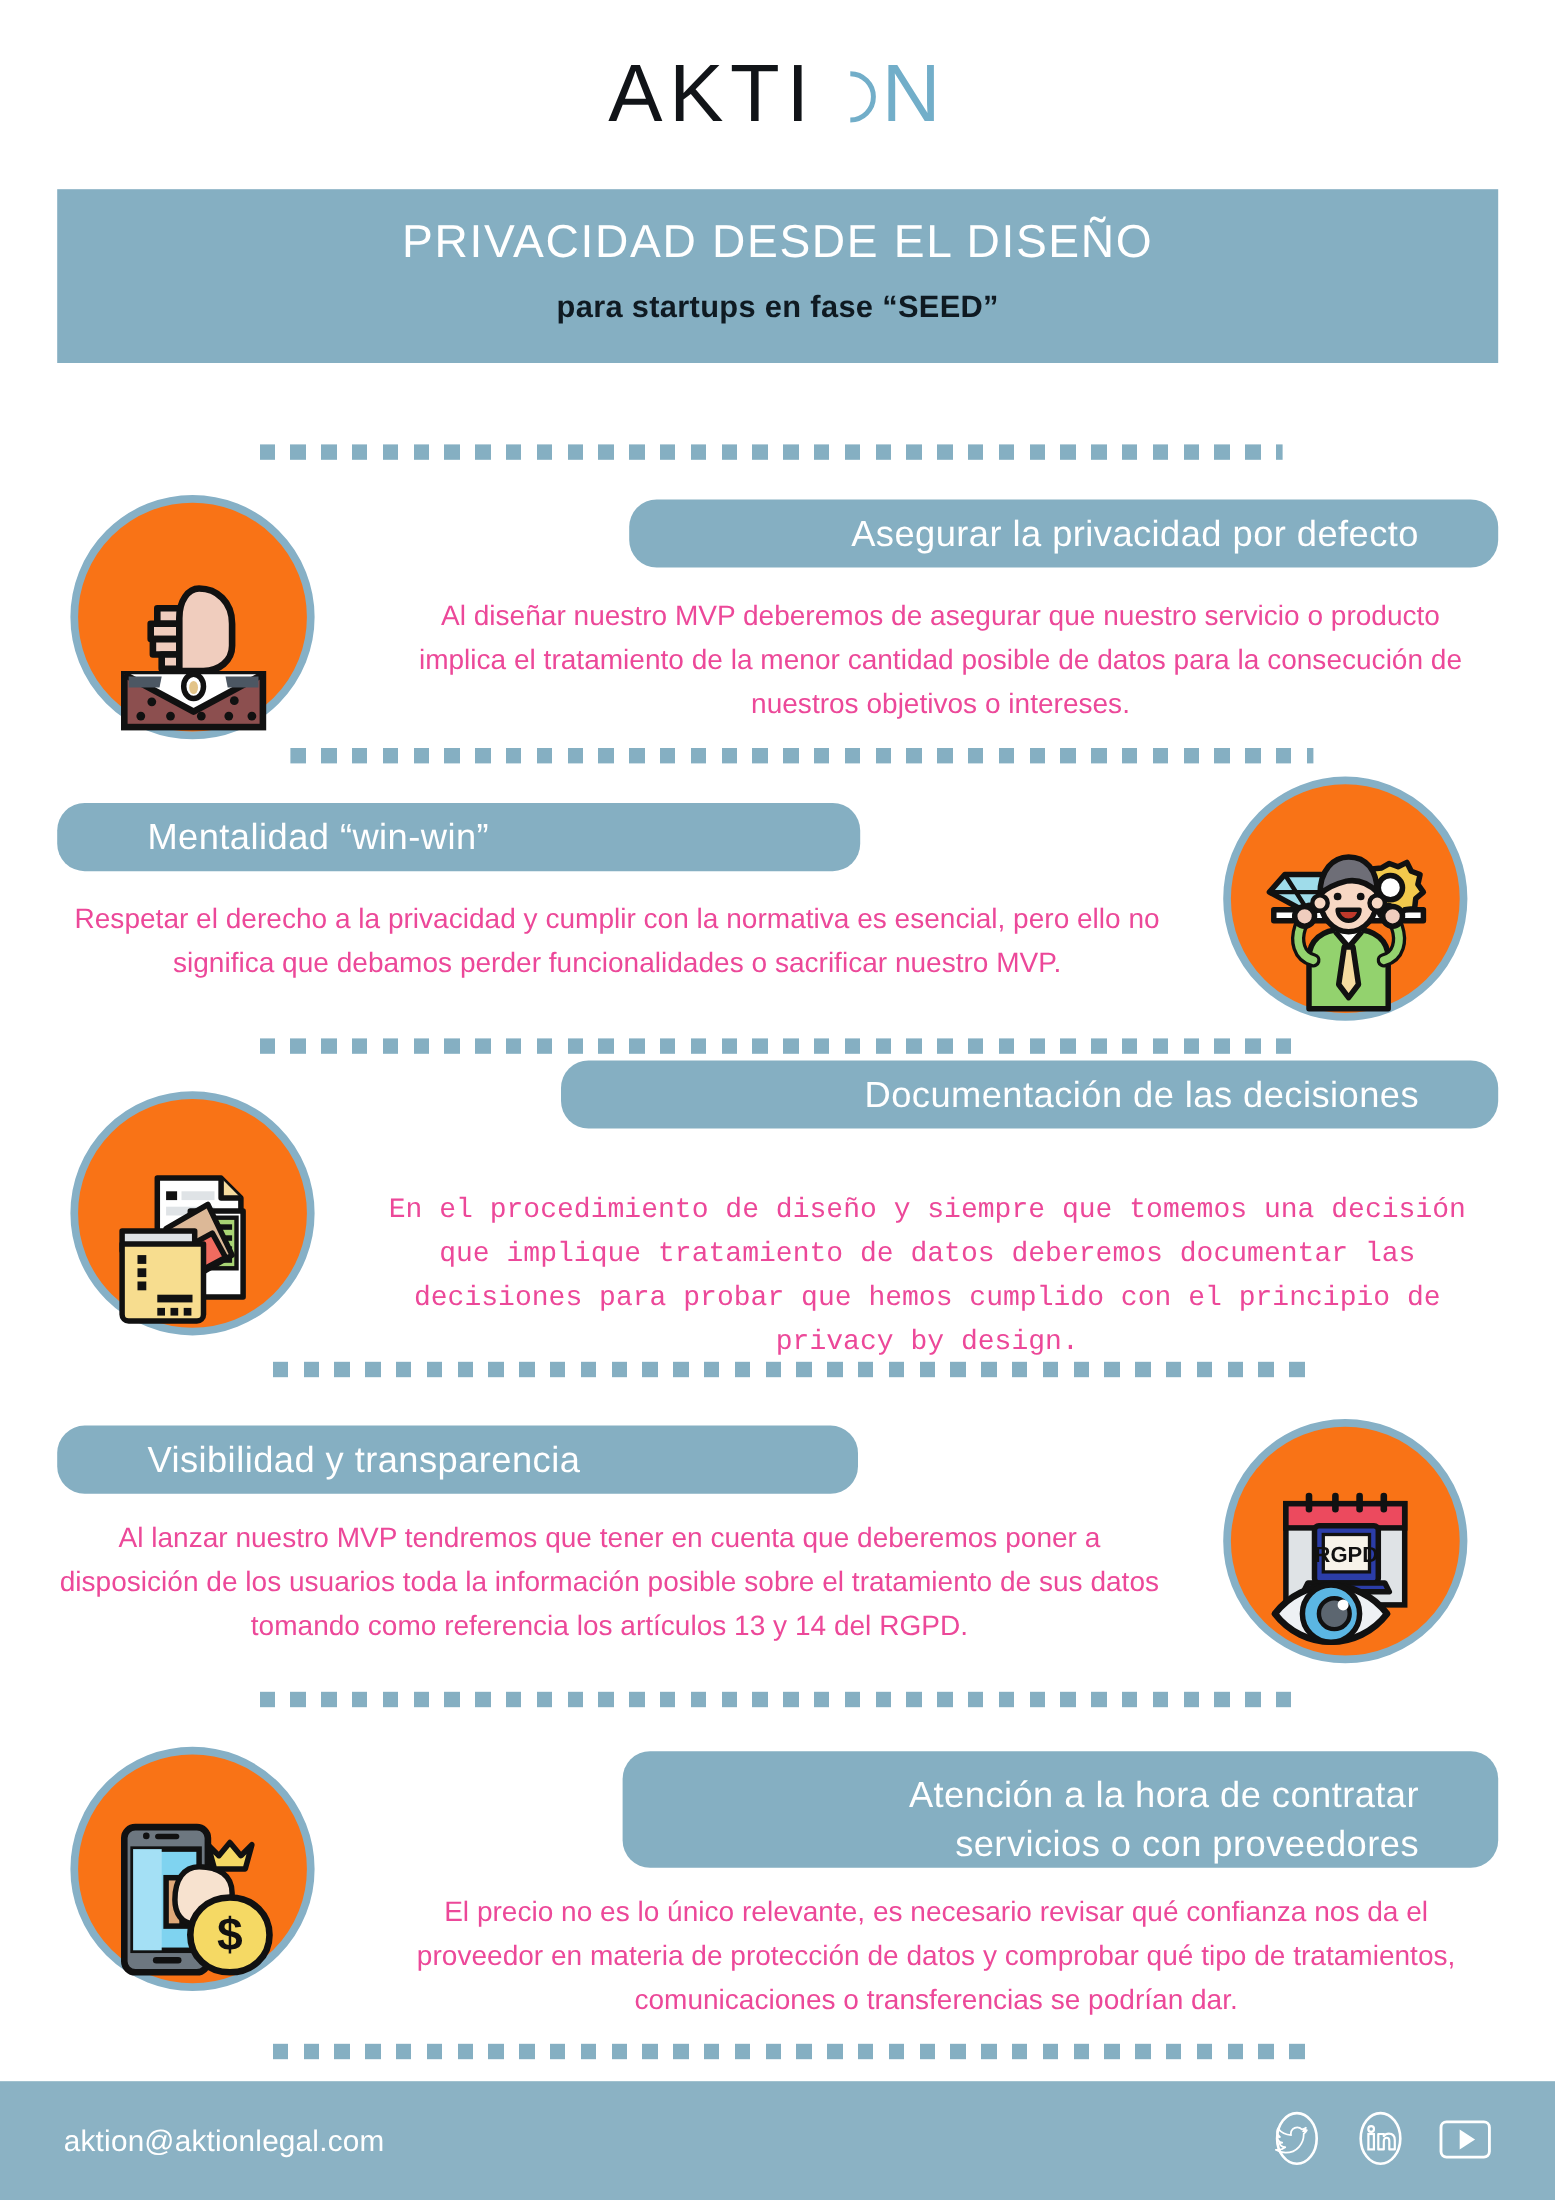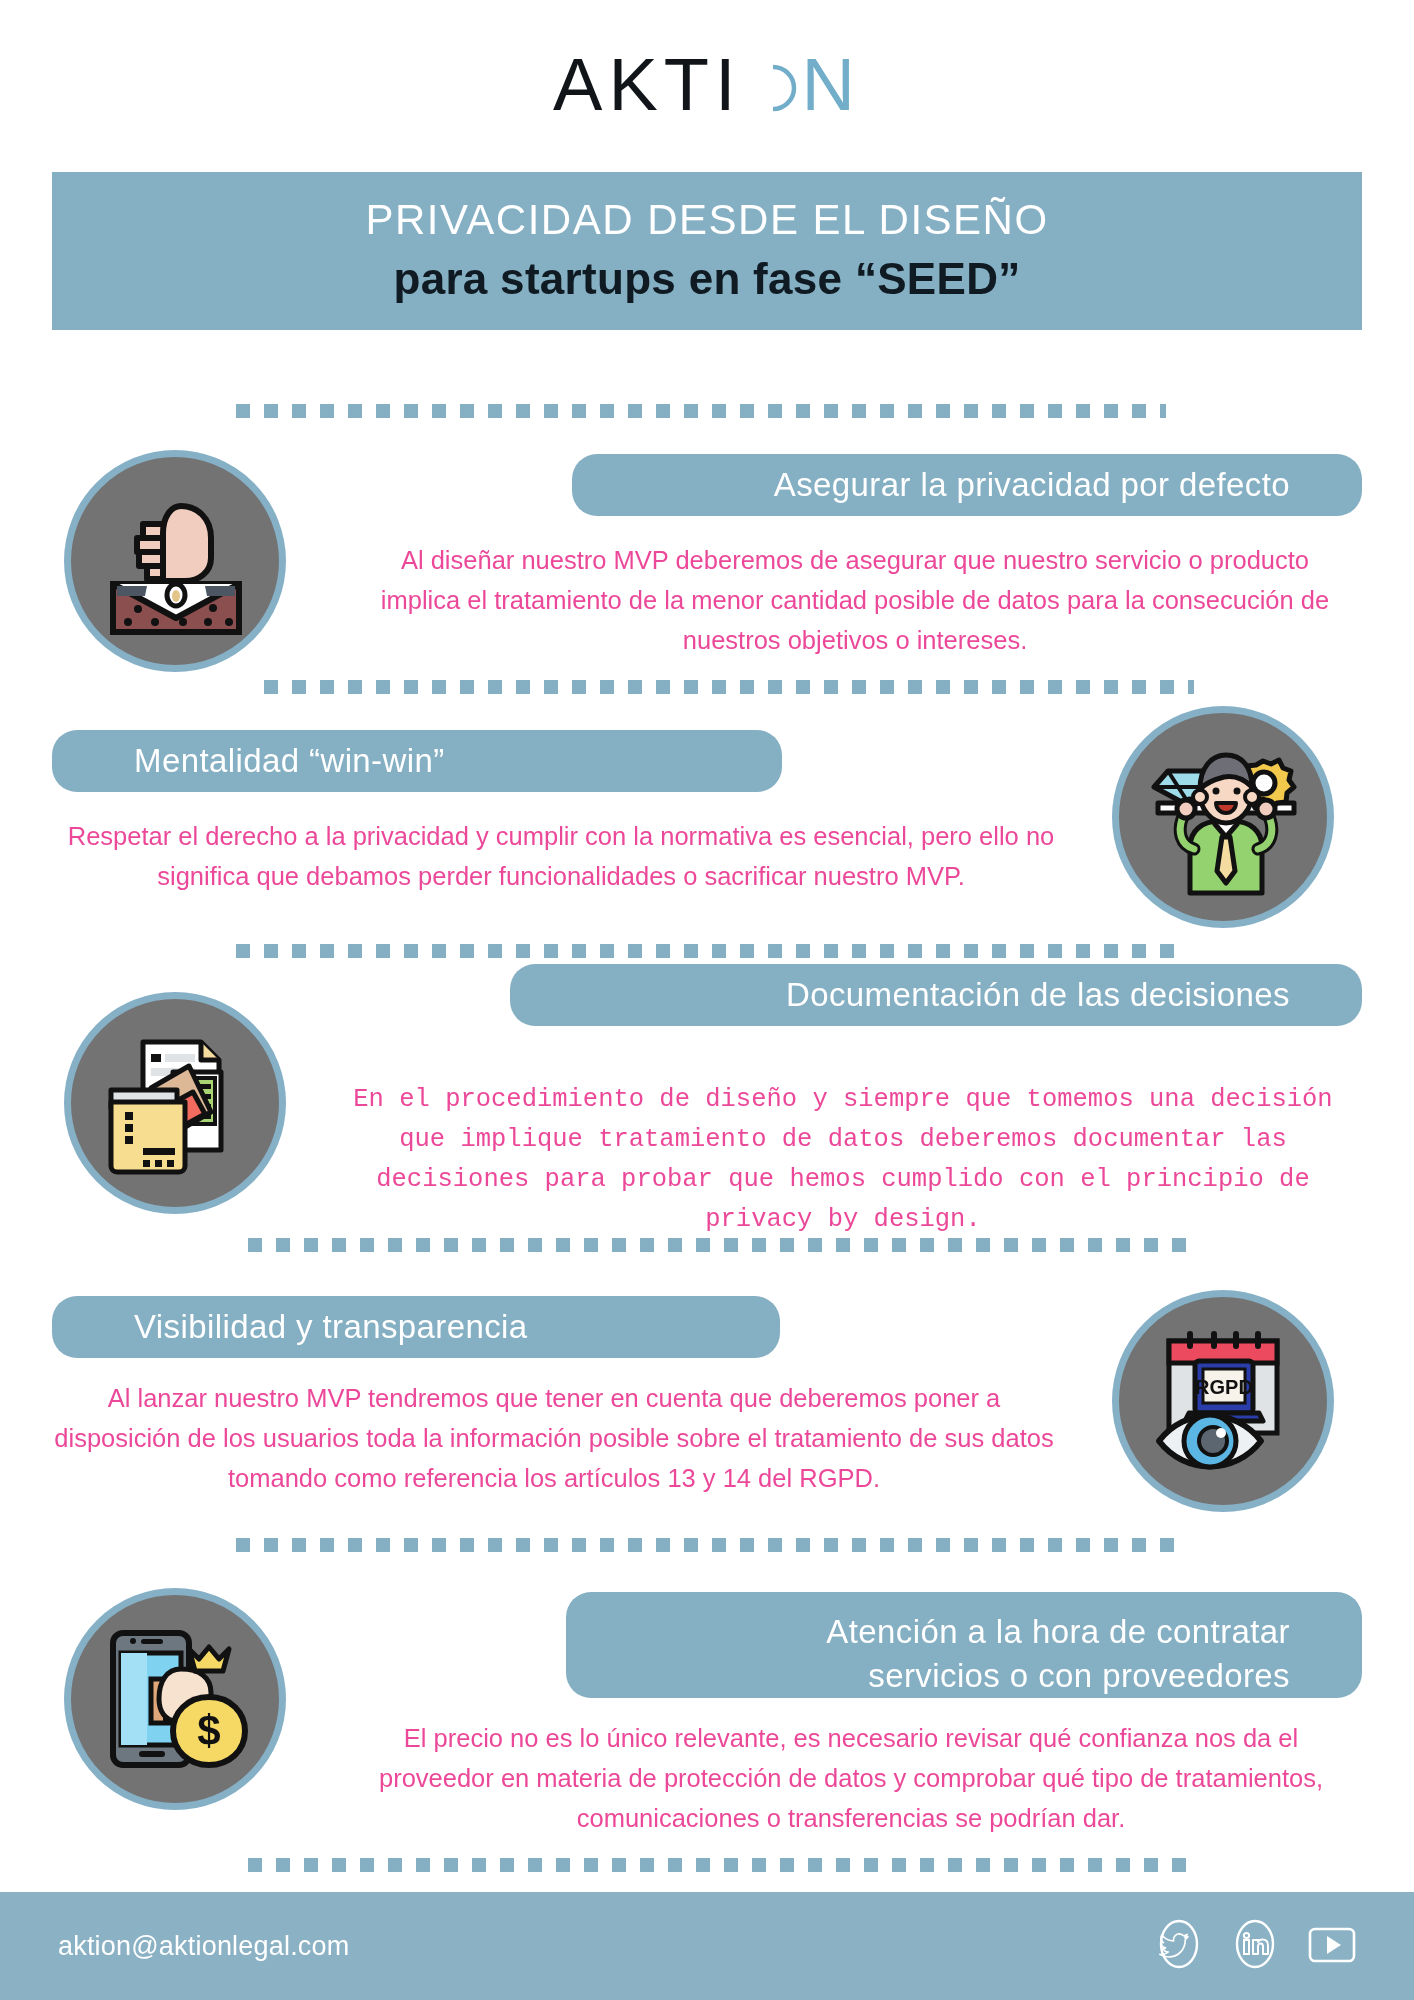--- a/index.html
+++ b/index.html
@@ -54,21 +54,21 @@
   }
   .title-main {
     color: #ffffff;
     font-size: 42px;
     font-weight: 400;
     letter-spacing: 1.5px;
     line-height: 60px;
   }
   .title-sub {
     color: #0f1a22;
-    font-size: 44px;
+    font-size: 28px;
     font-weight: 700;
     line-height: 58px;
     letter-spacing: .3px;
   }
 
   
   .dashes {
     position: absolute;
     height: 14px;
     background-image: repeating-linear-gradient(
@@ -78,23 +78,23 @@
   }
 
   
   .sec { position: absolute; }
 
   .icon-circle {
     position: absolute;
     width: 222px; height: 222px;
     border-radius: 50%;
     border: 7px solid #86b0c6;
-    background: #737373;
+    background: #f97316;
     display: flex;
-    align-items: center;
+    align-items: flex-end;
     justify-content: center;
   }
   .icon-circle svg { display: block; }
 
   .band {
     position: absolute;
     background: #85afc2;
     height: 62px;
     display: flex;
     align-items: center;

